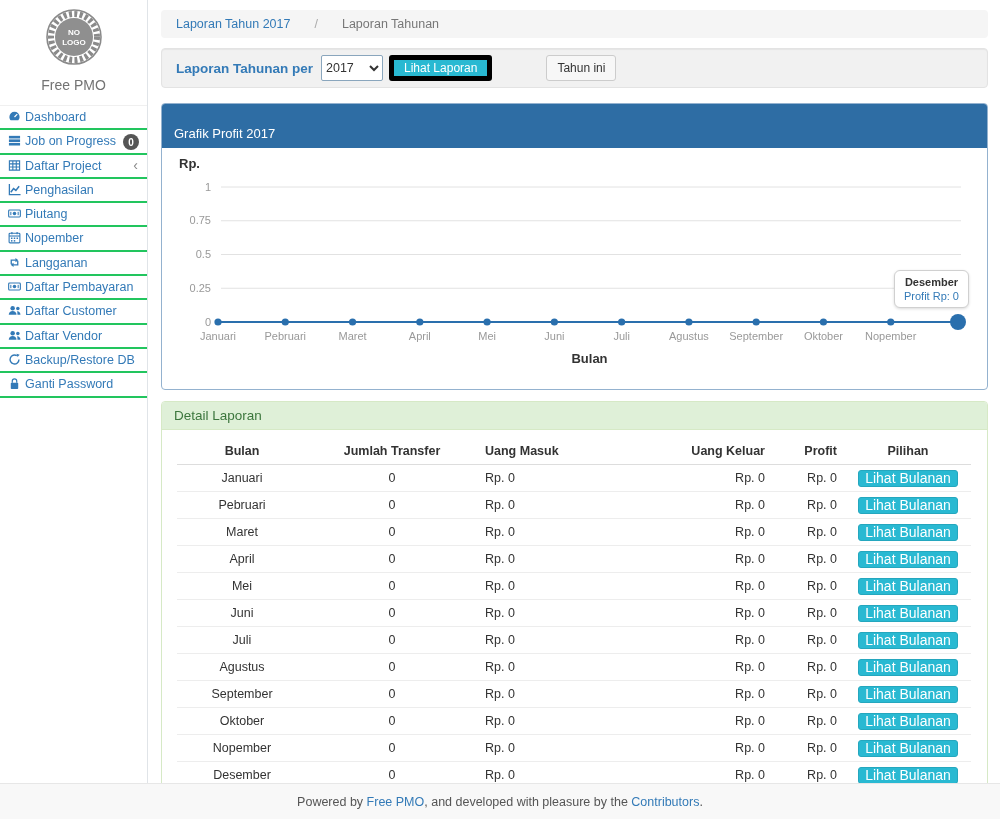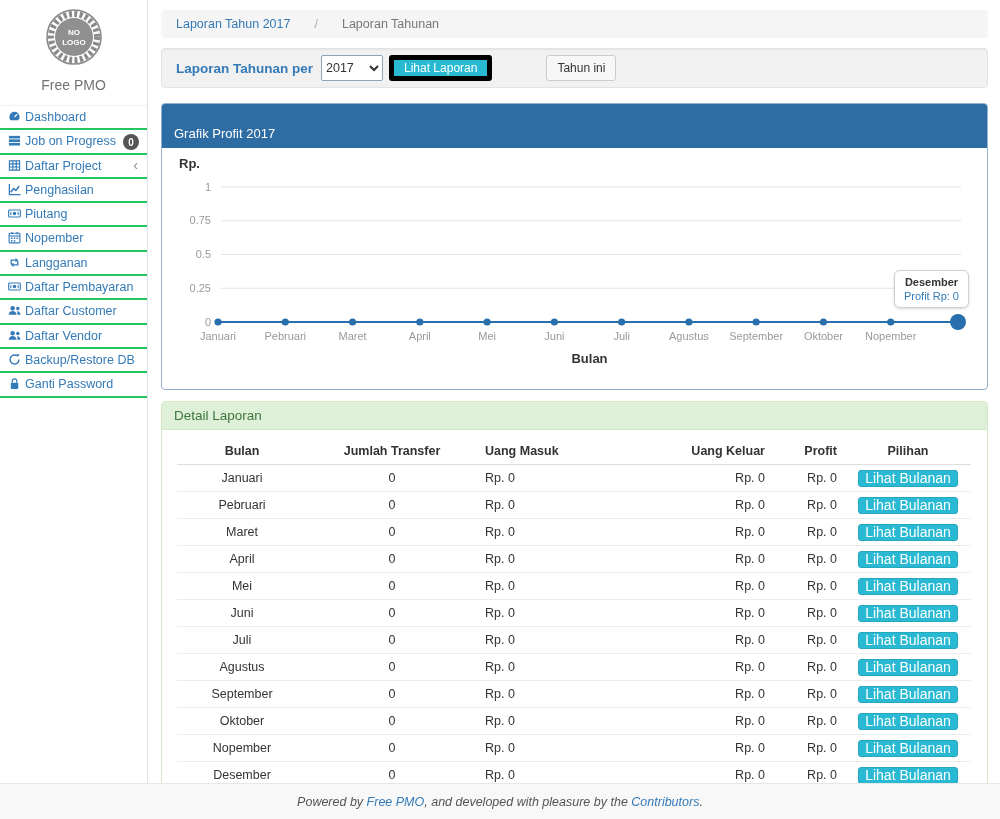--- a/index.html
+++ b/index.html
@@ -93,21 +93,21 @@
   .col-pilihan { width:126px; text-align:center; }
   tr.total-row td { font-weight:bold; border-bottom:none; }
   .btn-xs { display:inline-block; background:#29b9d2; border:1px solid #25a7be; color:#fff;
             font-size:14px; padding:2px 6px; border-radius:3px; cursor:pointer; line-height:11px; }
 
   
   .footer {
     position:absolute; left:0; right:0; bottom:0; height:36px;
     background:#f8f8f8; border-top:1px solid #e7e7e7;
     display:flex; align-items:center; justify-content:center;
-    font-size:12.5px; color:#555;font-style:italic;
+    font-size:12.5px; color:#555;
   }
   .footer a { color:#337ab7; }
 </style>
 </head>
 <body>
 
 <div class="page">
 
   <div class="sidebar">
     <div class="logo-wrap">

